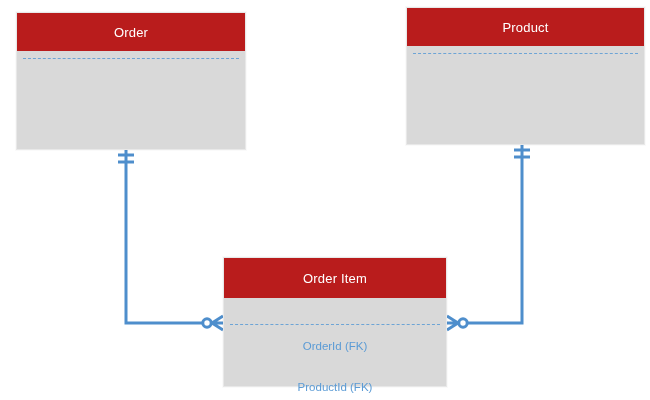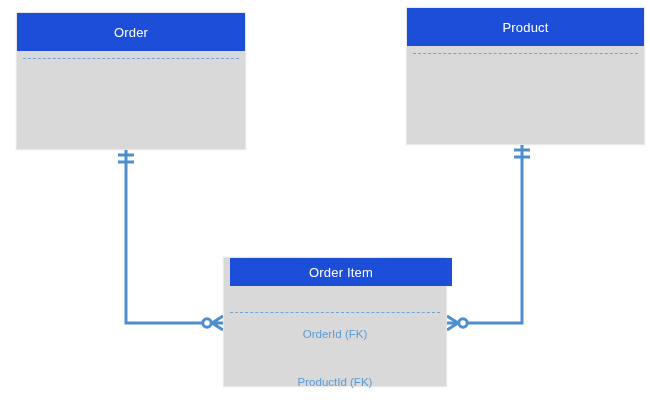--- a/index.html
+++ b/index.html
@@ -21,21 +21,21 @@
   .entity {
     position: absolute;
     box-sizing: border-box;
     background: #D9D9D9;
     border: 1px solid #E8E8E8;
     box-shadow: 0 0 0 1px rgba(0,0,0,0.02);
   }
   .entity-header {
     box-sizing: border-box;
     width: 100%;
-    background: #1d4ed8;
+    background: #b91c1c;
     color: #FFFFFF;
     font-size: 13px;
     line-height: 1;
     display: flex;
     align-items: center;
     justify-content: center;
     letter-spacing: 0.2px;
   }
   .entity-body {
     position: relative;
@@ -114,27 +114,27 @@
   <div class="entity" style="left:406px; top:7px; width:239px; height:138px;text-align:center;">
     <div class="entity-header" style="height:38px;">
       <span>Product</span>
     </div>
     <div class="entity-body" style="height:100px;">
       <div class="entity-divider"></div>
     </div>
   </div>
 
   <div class="entity" style="left:223px; top:257px; width:224px; height:130px;">
-    <div class="entity-header" style="height:28px;margin-left:6px;">
+    <div class="entity-header" style="height:40px;">
       <span>Order Item</span>
     </div>
     <div class="entity-body" style="height:94px;margin-top:19px;">
       <div class="entity-divider"></div>
       <div class="attr" style="top:24px;">
         <span>OrderId (FK)</span>
       </div>
-      <div class="attr" style="top:72px;">
+      <div class="attr" style="top:65px;">
         <span>ProductId (FK)</span>
       </div>
     </div>
   </div>
 
 </div>
 
 </body></html>

